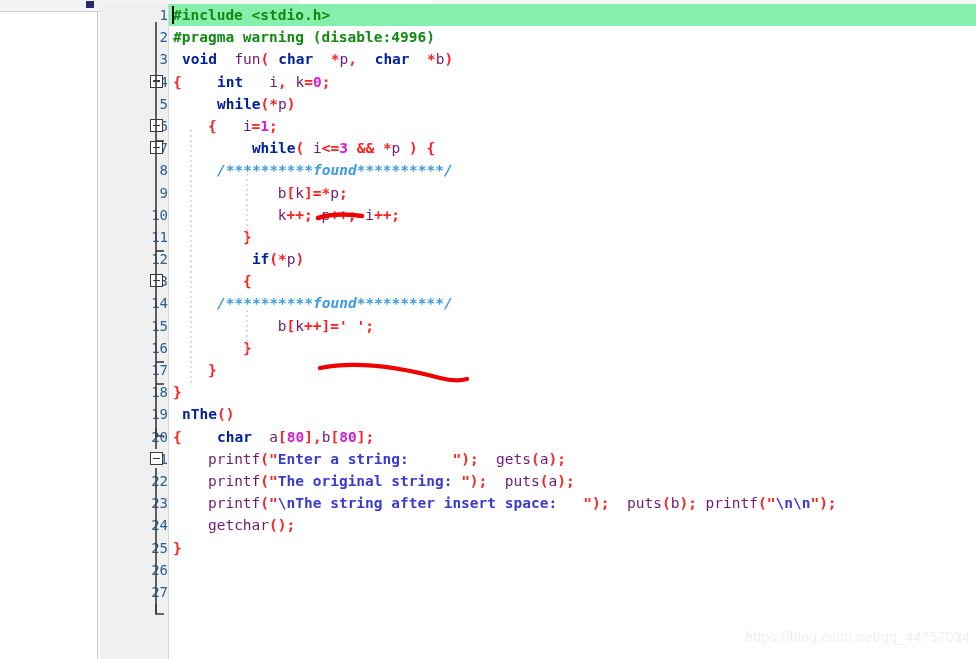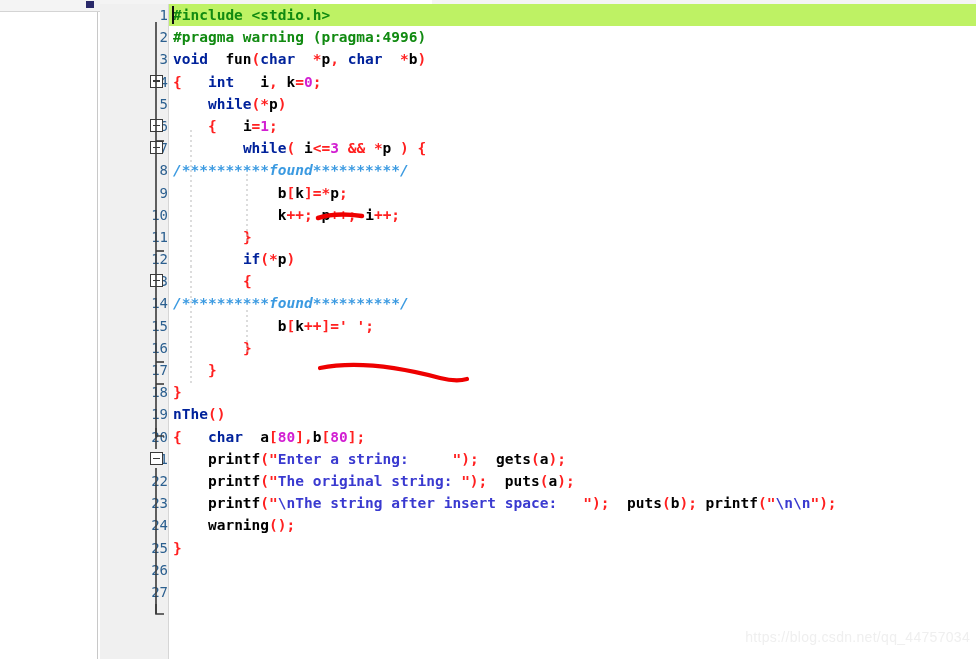--- a/index.html
+++ b/index.html
@@ -22,30 +22,30 @@
   
   .editor{position:absolute;left:100px;top:4px;width:876px;height:655px;background:#ffffff;overflow:hidden;}
   .gutter{position:absolute;left:0;top:0;width:68px;height:655px;background:#f0f0f0;border-right:1px solid #d6d6d6;}
   .codearea{position:absolute;left:69px;top:0;right:0;height:655px;}
 
   .row{position:relative;height:22.2px;line-height:22.2px;white-space:pre;font-size:14.5px;}
   .lnum{position:absolute;right:0;width:40px;text-align:right;
         color:#2b5f8f;font-size:14px;font-family:"DejaVu Sans Mono","Liberation Mono",monospace;}
   .code{position:absolute;left:0;top:0;padding-left:4px;color:#1f1f1f;}
 
-  .cur{background:#bef264;}
+  .cur{background:#86efac;}
 
   
-  .kw{color:#00229b;font-weight:bold;}
+  .kw{color:#00229b;font-weight:bold;margin-left:9px;}
   .pp{color:#118a11;font-weight:bold;}
   .op{color:#ff2020;font-weight:bold;}
   .str{color:#3a3ad0;font-weight:bold;}
   .num{color:#d21fd2;font-weight:bold;}
-  .id{color:#000000;font-weight:bold;}
-  .cmt{color:#3b9ae1;font-style:italic;font-weight:bold;}
+  .id{color:#701a75;font-weight:normal;}
+  .cmt{color:#3b9ae1;font-style:italic;font-weight:bold;margin-left:44px;}
   .plain{color:#1f1f1f;font-weight:bold;}
 
   
   .caret{position:absolute;left:3px;top:2px;width:2px;height:18px;background:#101010;}
 
   
   .foldbox{position:absolute;width:13px;height:13px;border:1.5px solid #3a3a3a;background:#ffffff;box-sizing:border-box;}
   .foldbox:after{content:"";position:absolute;left:2px;top:4.5px;width:7px;height:1.5px;background:#3a3a3a;}
 
   
@@ -101,21 +101,21 @@
         <div class="foldbox" style="left: 50px; top: 448px;"></div>
         <div class="row"><span class="lnum">22</span></div>
         <div class="row"><span class="lnum">23</span></div>
         <div class="row"><span class="lnum">24</span></div>
         <div class="row"><span class="lnum">25</span></div>
         <div class="row"><span class="lnum">26</span></div>
         <div class="row"><span class="lnum">27</span></div>
       </div>
     <div class="codearea">
         <div class="row cur"><span class="code"><span class="pp">#include &lt;stdio.h&gt;</span></span><span class="caret"></span></div>
-        <div class="row"><span class="code"><span class="pp">#pragma warning (pragma:4996)</span></span></div>
+        <div class="row"><span class="code"><span class="pp">#pragma warning (disable:4996)</span></span></div>
         <div class="row"><span class="code"><span class="kw">void</span><span class="plain"> </span><span class="plain"> </span><span class="id">fun</span><span class="op">(</span><span class="kw">char</span><span class="plain"> </span><span class="plain"> </span><span class="op">*</span><span class="id">p</span><span class="op">,</span><span class="plain"> </span><span class="kw">char</span><span class="plain"> </span><span class="plain"> </span><span class="op">*</span><span class="id">b</span><span class="op">)</span></span></div>
         <div class="row"><span class="code"><span class="op">{</span><span class="plain"> </span><span class="plain"> </span><span class="plain"> </span><span class="kw">int</span><span class="plain"> </span><span class="plain"> </span><span class="plain"> </span><span class="id">i</span><span class="op">,</span><span class="plain"> </span><span class="id">k</span><span class="op">=</span><span class="num">0</span><span class="op">;</span></span></div>
         <div class="row"><span class="code"><span class="plain"> </span><span class="plain"> </span><span class="plain"> </span><span class="plain"> </span><span class="kw">while</span><span class="op">(</span><span class="op">*</span><span class="id">p</span><span class="op">)</span></span></div>
         <div class="row"><span class="code"><span class="plain"> </span><span class="plain"> </span><span class="plain"> </span><span class="plain"> </span><span class="op">{</span><span class="plain"> </span><span class="plain"> </span><span class="plain"> </span><span class="id">i</span><span class="op">=</span><span class="num">1</span><span class="op">;</span></span></div>
         <div class="row"><span class="code"><span class="plain"> </span><span class="plain"> </span><span class="plain"> </span><span class="plain"> </span><span class="plain"> </span><span class="plain"> </span><span class="plain"> </span><span class="plain"> </span><span class="kw">while</span><span class="op">(</span><span class="plain"> </span><span class="id">i</span><span class="op">&lt;</span><span class="op">=</span><span class="num">3</span><span class="plain"> </span><span class="op">&amp;</span><span class="op">&amp;</span><span class="plain"> </span><span class="op">*</span><span class="id">p</span><span class="plain"> </span><span class="op">)</span><span class="plain"> </span><span class="op">{</span></span></div>
         <div class="row"><span class="code"><span class="cmt">/**********found**********/</span></span></div>
         <div class="row"><span class="code"><span class="plain"> </span><span class="plain"> </span><span class="plain"> </span><span class="plain"> </span><span class="plain"> </span><span class="plain"> </span><span class="plain"> </span><span class="plain"> </span><span class="plain"> </span><span class="plain"> </span><span class="plain"> </span><span class="plain"> </span><span class="id">b</span><span class="op">[</span><span class="id">k</span><span class="op">]</span><span class="op">=</span><span class="op">*</span><span class="id">p</span><span class="op">;</span></span></div>
         <div class="row"><span class="code"><span class="plain"> </span><span class="plain"> </span><span class="plain"> </span><span class="plain"> </span><span class="plain"> </span><span class="plain"> </span><span class="plain"> </span><span class="plain"> </span><span class="plain"> </span><span class="plain"> </span><span class="plain"> </span><span class="plain"> </span><span class="id">k</span><span class="op">+</span><span class="op">+</span><span class="op">;</span><span class="plain"> </span><span class="id">p</span><span class="op">+</span><span class="op">+</span><span class="op">;</span><span class="plain"> </span><span class="id">i</span><span class="op">+</span><span class="op">+</span><span class="op">;</span></span></div>
         <div class="row"><span class="code"><span class="plain"> </span><span class="plain"> </span><span class="plain"> </span><span class="plain"> </span><span class="plain"> </span><span class="plain"> </span><span class="plain"> </span><span class="plain"> </span><span class="op">}</span></span></div>
         <div class="row"><span class="code"><span class="plain"> </span><span class="plain"> </span><span class="plain"> </span><span class="plain"> </span><span class="plain"> </span><span class="plain"> </span><span class="plain"> </span><span class="plain"> </span><span class="kw">if</span><span class="op">(</span><span class="op">*</span><span class="id">p</span><span class="op">)</span></span></div>
@@ -123,21 +123,21 @@
         <div class="row"><span class="code"><span class="cmt">/**********found**********/</span></span></div>
         <div class="row"><span class="code"><span class="plain"> </span><span class="plain"> </span><span class="plain"> </span><span class="plain"> </span><span class="plain"> </span><span class="plain"> </span><span class="plain"> </span><span class="plain"> </span><span class="plain"> </span><span class="plain"> </span><span class="plain"> </span><span class="plain"> </span><span class="id">b</span><span class="op">[</span><span class="id">k</span><span class="op">+</span><span class="op">+</span><span class="op">]</span><span class="op">=</span><span class="op">'</span><span class="str"> </span><span class="op">'</span><span class="op">;</span></span></div>
         <div class="row"><span class="code"><span class="plain"> </span><span class="plain"> </span><span class="plain"> </span><span class="plain"> </span><span class="plain"> </span><span class="plain"> </span><span class="plain"> </span><span class="plain"> </span><span class="op">}</span></span></div>
         <div class="row"><span class="code"><span class="plain"> </span><span class="plain"> </span><span class="plain"> </span><span class="plain"> </span><span class="op">}</span></span></div>
         <div class="row"><span class="code"><span class="op">}</span></span></div>
         <div class="row"><span class="code"><span class="kw">nThe</span><span class="op">(</span><span class="op">)</span></span></div>
         <div class="row"><span class="code"><span class="op">{</span><span class="plain"> </span><span class="plain"> </span><span class="plain"> </span><span class="kw">char</span><span class="plain"> </span><span class="plain"> </span><span class="id">a</span><span class="op">[</span><span class="num">80</span><span class="op">]</span><span class="op">,</span><span class="id">b</span><span class="op">[</span><span class="num">80</span><span class="op">]</span><span class="op">;</span></span></div>
         <div class="row"><span class="code"><span class="plain"> </span><span class="plain"> </span><span class="plain"> </span><span class="plain"> </span><span class="id">printf</span><span class="op">(</span><span class="op">"</span><span class="str">Enter a string:     </span><span class="op">"</span><span class="op">)</span><span class="op">;</span><span class="plain"> </span><span class="plain"> </span><span class="id">gets</span><span class="op">(</span><span class="id">a</span><span class="op">)</span><span class="op">;</span></span></div>
         <div class="row"><span class="code"><span class="plain"> </span><span class="plain"> </span><span class="plain"> </span><span class="plain"> </span><span class="id">printf</span><span class="op">(</span><span class="op">"</span><span class="str">The original string: </span><span class="op">"</span><span class="op">)</span><span class="op">;</span><span class="plain"> </span><span class="plain"> </span><span class="id">puts</span><span class="op">(</span><span class="id">a</span><span class="op">)</span><span class="op">;</span></span></div>
         <div class="row"><span class="code"><span class="plain"> </span><span class="plain"> </span><span class="plain"> </span><span class="plain"> </span><span class="id">printf</span><span class="op">(</span><span class="op">"</span><span class="str">\nThe string after insert space:   </span><span class="op">"</span><span class="op">)</span><span class="op">;</span><span class="plain"> </span><span class="plain"> </span><span class="id">puts</span><span class="op">(</span><span class="id">b</span><span class="op">)</span><span class="op">;</span><span class="plain"> </span><span class="id">printf</span><span class="op">(</span><span class="op">"</span><span class="str">\n\n</span><span class="op">"</span><span class="op">)</span><span class="op">;</span></span></div>
-        <div class="row"><span class="code"><span class="plain"> </span><span class="plain"> </span><span class="plain"> </span><span class="plain"> </span><span class="id">warning</span><span class="op">(</span><span class="op">)</span><span class="op">;</span></span></div>
+        <div class="row"><span class="code"><span class="plain"> </span><span class="plain"> </span><span class="plain"> </span><span class="plain"> </span><span class="id">getchar</span><span class="op">(</span><span class="op">)</span><span class="op">;</span></span></div>
         <div class="row"><span class="code"><span class="op">}</span></span></div>
       </div>
 
     <svg class="ann" style="left:0;top:0;" width="70" height="655">
       <line x1="56" y1="18" x2="56" y2="445" stroke="#3a3a3a" stroke-width="1.6"></line>
       <line x1="56" y1="137" x2="64" y2="137" stroke="#3a3a3a" stroke-width="1.6"></line>
       <line x1="56" y1="247" x2="64" y2="247" stroke="#3a3a3a" stroke-width="1.6"></line>
       <line x1="56" y1="358" x2="64" y2="358" stroke="#3a3a3a" stroke-width="1.6"></line>
       <line x1="56" y1="380" x2="64" y2="380" stroke="#3a3a3a" stroke-width="1.6"></line>
       <path d="M56 424 L56 432 L64 432" stroke="#3a3a3a" stroke-width="1.6" fill="none"></path>

